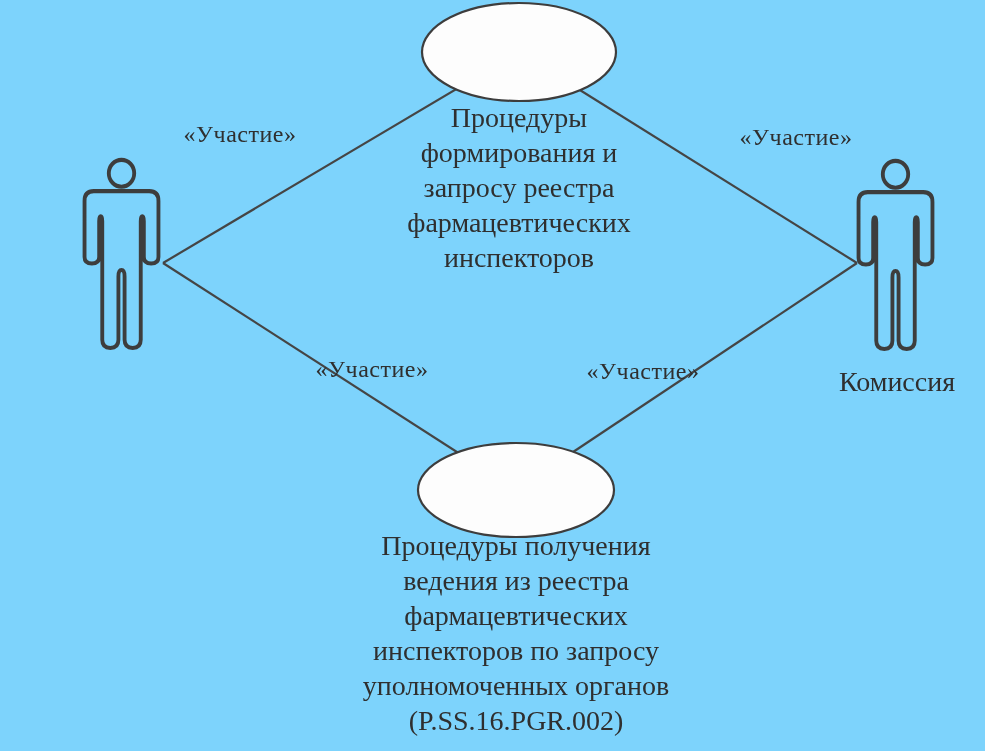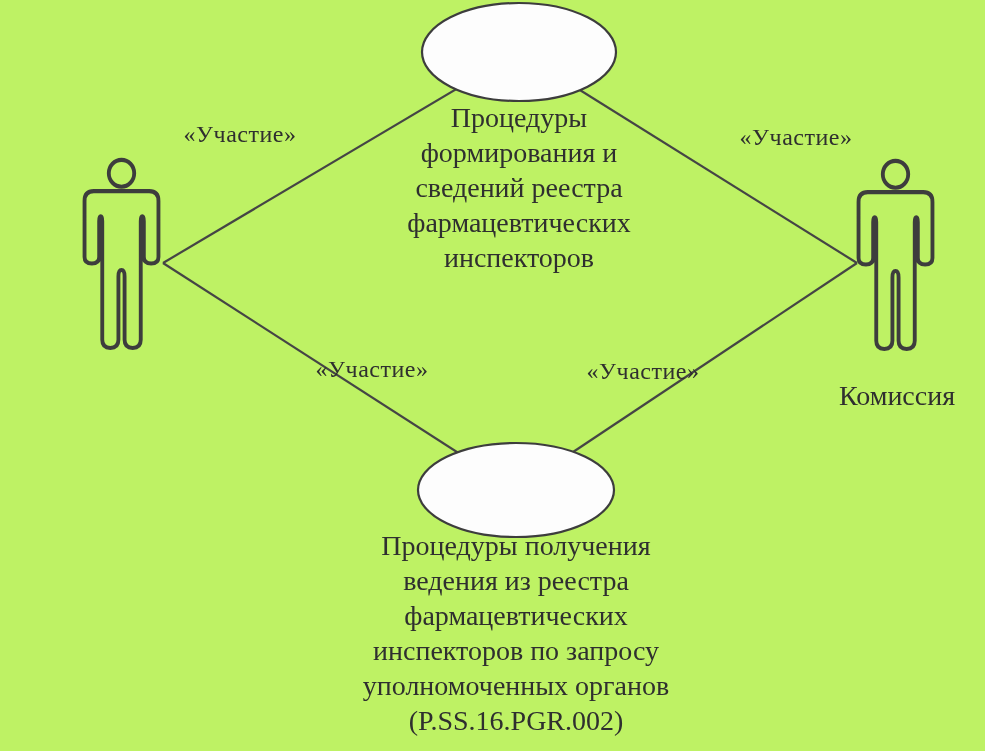--- a/index.html
+++ b/index.html
@@ -4,21 +4,21 @@
 <style>
   html, body {
     margin: 0;
     padding: 0;
     background: #ffffff;
   }
   .stage {
     position: relative;
     width: 985px;
     height: 751px;
-    background: #bef264;
+    background: #7dd3fc;
     overflow: hidden;
     font-family: "Liberation Serif", "DejaVu Serif", serif;
     color: #2f2f2f;
   }
   .canvas {
     position: absolute;
     inset: 0;
   }
   .edge-line {
     stroke: #454545;
@@ -82,36 +82,36 @@
     <ellipse class="uc-ellipse" cx="519" cy="52" rx="97" ry="49"></ellipse>
     <ellipse class="uc-ellipse" cx="516" cy="490" rx="98" ry="47"></ellipse>
 
     <use href="#person-figure" class="person" transform="translate(83,157) scale(0.77,0.8125)"></use>
     <use href="#person-figure" class="person" transform="translate(857,158) scale(0.77,0.8125)"></use>
   </svg>
 
   <div class="lbl node-lbl uc-lbl" style="left:519px; top:100px;">
     <div>Процедуры</div>
     <div>формирования и</div>
-    <div>сведений реестра</div>
+    <div>запросу реестра</div>
     <div>фармацевтических</div>
     <div>инспекторов</div>
   </div>
 
   <div class="lbl node-lbl uc-lbl" style="left:516px; top:528px;">
     <div>Процедуры получения</div>
     <div>ведения из реестра</div>
     <div>фармацевтических</div>
     <div>инспекторов по запросу</div>
     <div>уполномоченных органов</div>
     <div>(P.SS.16.PGR.002)</div>
   </div>
 
 
-  <div class="lbl node-lbl actor-lbl" style="left:897px; top:380px;">
+  <div class="lbl node-lbl actor-lbl" style="left:897px; top:366px;">
     <div>Комиссия</div>
   </div>
 
   <div class="lbl edge-lbl" style="left:240px; top:121px;">«Участие»</div>
   <div class="lbl edge-lbl" style="left:796px; top:124px;">«Участие»</div>
   <div class="lbl edge-lbl" style="left:372px; top:356px;">«Участие»</div>
   <div class="lbl edge-lbl" style="left:643px; top:358px;">«Участие»</div>
 
 </div>
 

